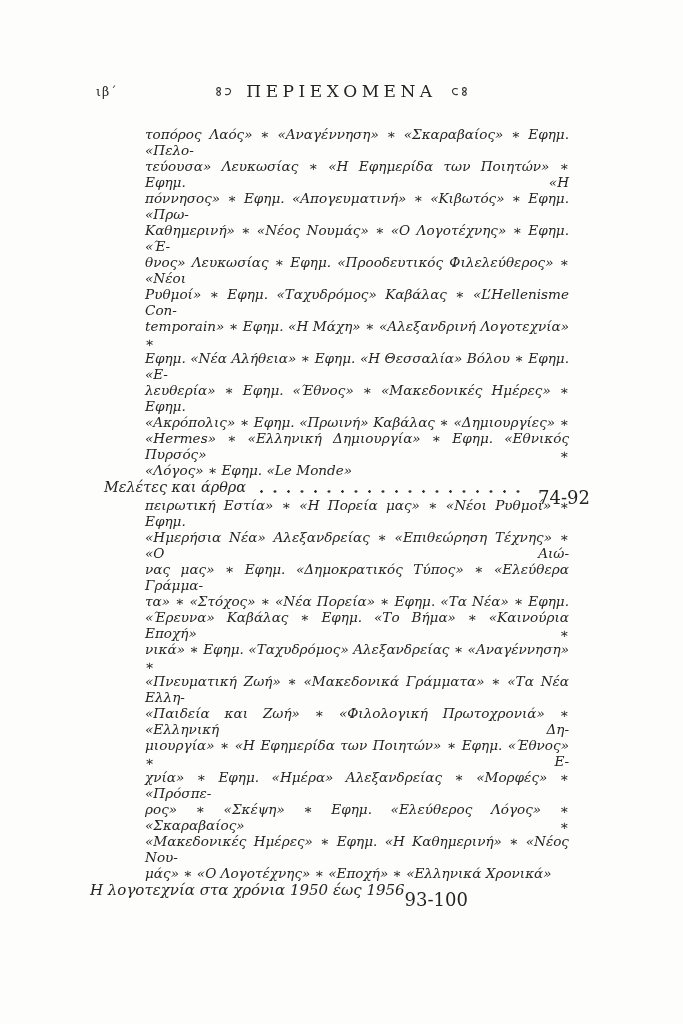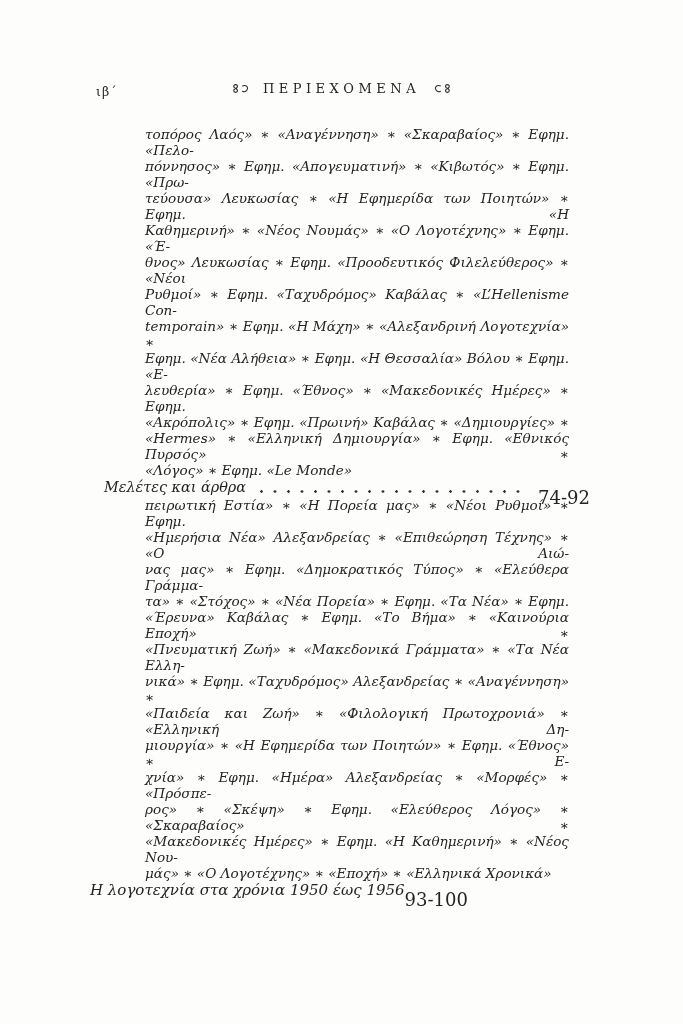--- a/index.html
+++ b/index.html
@@ -9,21 +9,21 @@
     font-family:"DejaVu Serif", serif;
   }
   .folio {
     position:absolute; left:96px; top:84px;
     font-size:12.5px; letter-spacing:1px;
   }
   .pageheader {
     position:absolute; top:81px; left:0; right:0;
     display:flex; justify-content:center; align-items:center; gap:13px;
   }
-  .pagetitle { font-size:13px; letter-spacing:4.5px; }
+  .pagetitle { font-size:17px; letter-spacing:4.5px; }
   .fleuron { display:inline-block; line-height:0; }
   .fleuron.flip { transform:scaleX(-1); }
 
   .content { position:absolute; left:90px; top:126px; width:500px; }
 
   .para {
     margin-left:55px; width:424px;
     font-style:italic; font-size:13.6px; line-height:16px;
   }
   .pline { text-align:justify; text-align-last:justify; }
@@ -64,22 +64,22 @@
         <path d="M4.6 5.5 C2.1 4.6 2.1 1.6 4.6 1.6 C7.1 1.6 7.1 4.6 4.6 5.5 C2.1 6.4 2.1 9.4 4.6 9.4 C7.1 9.4 7.1 6.4 4.6 5.5 Z" fill="none" stroke="#2b2b2b" stroke-width="1.1"></path>
         <path d="M11.2 3 C15.6 1.2 17.6 4.6 16 7 C15 8.6 12.8 9 11.2 8.2" fill="none" stroke="#2b2b2b" stroke-width="1.1"></path>
       </svg>
     </span>
   </div>
 
   <div class="content">
 
     <div class="para">
       <div class="pline">τοπόρος Λαός» ∗ «Αναγέννηση» ∗ «Σκαραβαίος» ∗ Εφημ. «Πελο-</div>
+      <div class="pline">τεύουσα» Λευκωσίας ∗ «Η Εφημερίδα των Ποιητών» ∗ Εφημ. «Η</div>
       <div class="pline">πόννησος» ∗ Εφημ. «Απογευματινή» ∗ «Κιβωτός» ∗ Εφημ. «Πρω-</div>
-      <div class="pline">τεύουσα» Λευκωσίας ∗ «Η Εφημερίδα των Ποιητών» ∗ Εφημ. «Η</div>
       <div class="pline">Καθημερινή» ∗ «Νέος Νουμάς» ∗ «Ο Λογοτέχνης» ∗ Εφημ. «Έ-</div>
       <div class="pline">θνος» Λευκωσίας ∗ Εφημ. «Προοδευτικός Φιλελεύθερος» ∗ «Νέοι</div>
       <div class="pline">Ρυθμοί» ∗ Εφημ. «Ταχυδρόμος» Καβάλας ∗ «L’Hellenisme Con-</div>
       <div class="pline">temporain» ∗ Εφημ. «Η Μάχη» ∗ «Αλεξανδρινή Λογοτεχνία» ∗</div>
       <div class="pline">Εφημ. «Νέα Αλήθεια» ∗ Εφημ. «Η Θεσσαλία» Βόλου ∗ Εφημ. «Ε-</div>
       <div class="pline">λευθερία» ∗ Εφημ. «Έθνος» ∗ «Μακεδονικές Ημέρες» ∗ Εφημ.</div>
       <div class="pline">«Ακρόπολις» ∗ Εφημ. «Πρωινή» Καβάλας ∗ «Δημιουργίες» ∗</div>
       <div class="pline">«Hermes» ∗ «Ελληνική Δημιουργία» ∗ Εφημ. «Εθνικός Πυρσός» ∗</div>
       <div class="pline end">«Λόγος» ∗ Εφημ. «Le Monde»</div>
     </div>
@@ -89,22 +89,22 @@
       <span class="leader"></span>
       <span class="pages">74-92</span>
     </div>
 
     <div class="para">
       <div class="pline">πειρωτική Εστία» ∗ «Η Πορεία μας» ∗ «Νέοι Ρυθμοί» ∗ Εφημ.</div>
       <div class="pline">«Ημερήσια Νέα» Αλεξανδρείας ∗ «Επιθεώρηση Τέχνης» ∗ «Ο Αιώ-</div>
       <div class="pline">νας μας» ∗ Εφημ. «Δημοκρατικός Τύπος» ∗ «Ελεύθερα Γράμμα-</div>
       <div class="pline">τα» ∗ «Στόχος» ∗ «Νέα Πορεία» ∗ Εφημ. «Τα Νέα» ∗ Εφημ.</div>
       <div class="pline">«Έρευνα» Καβάλας ∗ Εφημ. «Το Βήμα» ∗ «Καινούρια Εποχή» ∗</div>
+      <div class="pline">νικά» ∗ Εφημ. «Ταχυδρόμος» Αλεξανδρείας ∗ «Αναγέννηση» ∗</div>
       <div class="pline">«Πνευματική Ζωή» ∗ «Μακεδονικά Γράμματα» ∗ «Τα Νέα Ελλη-</div>
-      <div class="pline">νικά» ∗ Εφημ. «Ταχυδρόμος» Αλεξανδρείας ∗ «Αναγέννηση» ∗</div>
       <div class="pline">«Παιδεία και Ζωή» ∗ «Φιλολογική Πρωτοχρονιά» ∗ «Ελληνική Δη-</div>
       <div class="pline">μιουργία» ∗ «Η Εφημερίδα των Ποιητών» ∗ Εφημ. «Έθνος» ∗ Ε-</div>
       <div class="pline">χνία» ∗ Εφημ. «Ημέρα» Αλεξανδρείας ∗ «Μορφές» ∗ «Πρόσπε-</div>
       <div class="pline">ρος» ∗ «Σκέψη» ∗ Εφημ. «Ελεύθερος Λόγος» ∗ «Σκαραβαίος» ∗</div>
       <div class="pline">«Μακεδονικές Ημέρες» ∗ Εφημ. «Η Καθημερινή» ∗ «Νέος Νου-</div>
       <div class="pline end">μάς» ∗ «Ο Λογοτέχνης» ∗ «Εποχή» ∗ «Ελληνικά Χρονικά»</div>
     </div>
 
     <div class="row l0">
       <span>Η λογοτεχνία στα χρόνια 1950 έως 1956</span>

